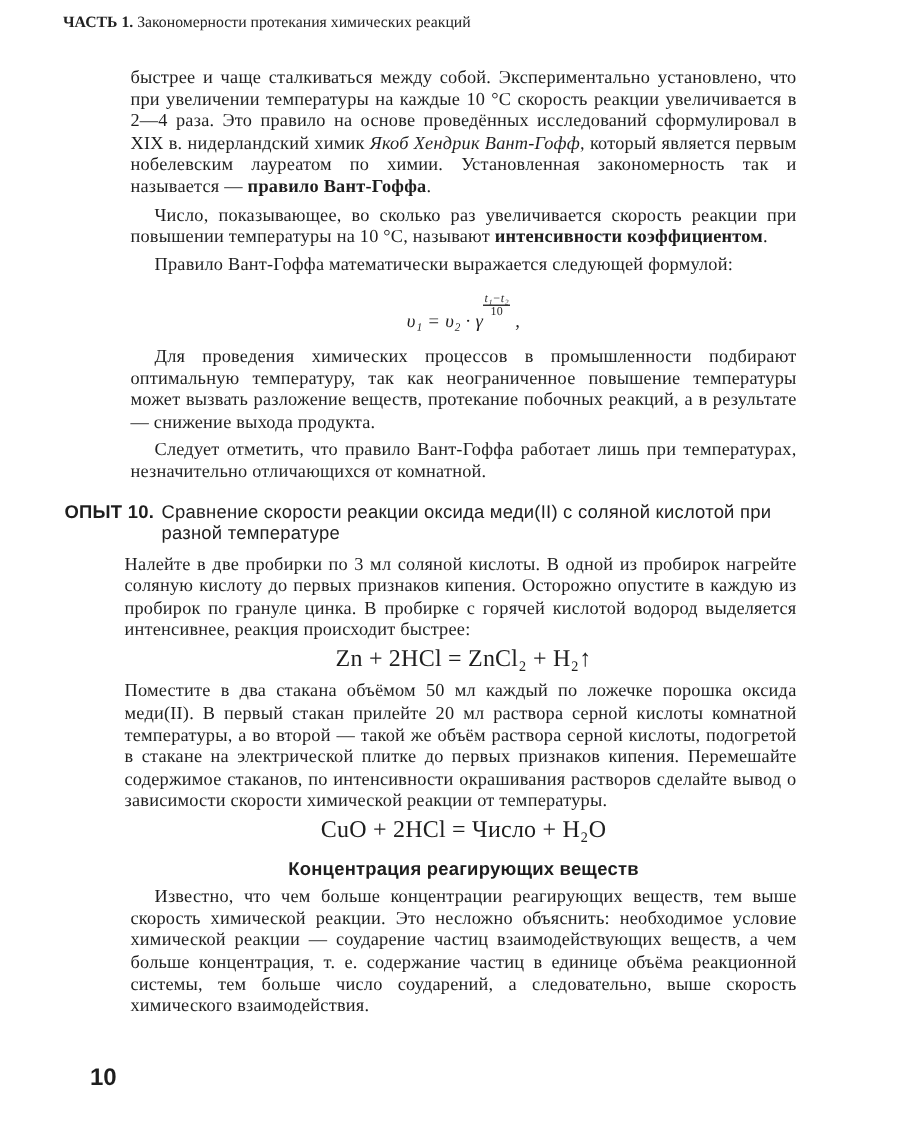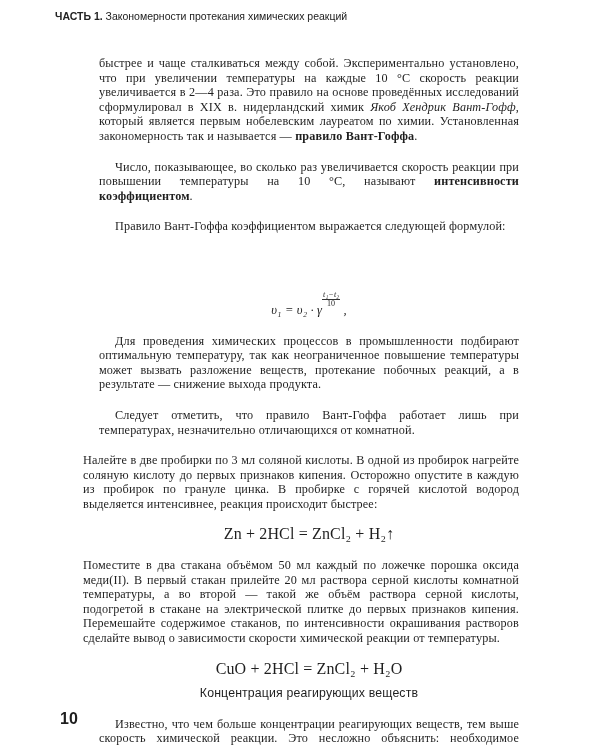--- a/index.html
+++ b/index.html
@@ -1,58 +1,62 @@
 <!DOCTYPE html>
 <html><head>
 <meta charset="utf-8">
 <style>
   html, body { margin: 0; padding: 0; background: #ffffff; }
   body { width: 600px; height: 748px; position: relative; overflow: hidden; color: #1e1e1e; }
-  .running-head { position: absolute; left: 55px; top: 10px; font-family: Liberation Sans, sans-serif; font-size: 10.5px; color: #222; }
+  .running-head { position: absolute; left: 42px; top: 10px; font-family: Liberation Serif, serif; font-size: 10.5px; color: #222; }
   .running-head b { font-weight: bold; }
   .page { position: absolute; left: 83px; top: 40px; width: 452px; font-family: "Liberation Serif", serif; font-size: 12.2px; line-height: 14.6px; letter-spacing: 0.15px; }
-  p { margin: 16px; text-align: justify; }
+  p { margin: 4px; text-align: justify; }
   .indent { text-indent: 16px; }
   .formula { text-align: center; margin: 12px 0 8px 0; font-family: "Liberation Serif", serif; font-style: italic; font-size: 12.5px; }
-  .formula .exp { display: inline-block; vertical-align: 8px; font-size: 8px; line-height: 8px; margin-top: 41px; }
+  .formula .exp { display: inline-block; vertical-align: 8px; font-size: 8px; line-height: 8px; }
   .formula .exp .num { display: block; border-bottom: 0.8px solid #333; padding: 0 1px; }
   .formula .exp .den { display: block; font-style: normal; }
   .exp-title { font-family: "Liberation Sans", sans-serif; font-size: 12.3px; line-height: 14.5px; margin: 12px 0 6px -40px; display: flex; }
   .exp-title .tag { font-weight: bold; white-space: nowrap; margin-right: 5px; }
   .exp-body { margin-left: 0px; }
   .equation { text-align: center; margin: 6px 0 6px 0; font-size: 16px; }
-  .section-head { font-family: "Liberation Sans", sans-serif; font-weight: normal; font-size: 12.3px; text-align: center; margin: 10px 0 4px 0; }
+  .section-head { font-family: "Liberation Sans", sans-serif; font-weight: bold; font-size: 12.3px; text-align: center; margin: 10px 0 4px 0; }
   .page-number { position: absolute; left: 60px; top: 710px; font-family: "Liberation Sans", sans-serif; font-weight: bold; font-size: 16px; }
   i { font-style: italic; }
 </style>
 </head>
 <body>
 
 <div class="running-head">
   <b>ЧАСТЬ 1.</b>
   <span>Закономерности протекания химических реакций</span>
 </div>
 
 <div class="page">
   <p><span>быстрее и чаще сталкиваться между собой. Экспериментально установлено, что при увеличении температуры на каждые 10 °С скорость реакции увеличивается в 2—4 раза. Это правило на основе проведённых исследований сформулировал в XIX в. нидерландский химик </span><i>Якоб Хендрик Вант-Гофф</i><span>, который является первым нобелевским лауреатом по химии. Установленная закономерность так и называется — </span><b>правило Вант-Гоффа</b><span>.</span></p>
 
   <p class="indent"><span>Число, показывающее, во сколько раз увеличивается скорость реакции при повышении температуры на 10 °С, называют </span><b>интенсивности коэффициентом</b><span>.</span></p>
 
-  <p class="indent">Правило Вант-Гоффа коэффициентом выражается следующей формулой:</p>
+  <p class="indent">Правило Вант-Гоффа математически выражается следующей формулой:</p>
 
   <div class="formula">
     <span>υ₁ = υ₂ · γ</span><span class="exp"><span class="num">t₁−t₂</span><span class="den">10</span></span>&nbsp;<span>,</span>
   </div>
 
   <p class="indent">Для проведения химических процессов в промышленности подбирают оптимальную температуру, так как неограниченное повышение температуры может вызвать разложение веществ, протекание побочных реакций, а в результате — снижение выхода продукта.</p>
   <p class="indent">Следует отметить, что правило Вант-Гоффа работает лишь при температурах, незначительно отличающихся от комнатной.</p>
 
+  <div class="exp-title">
+    <span class="tag">ОПЫТ 10.</span>
+    <span>Сравнение скорости реакции оксида меди(II) с соляной кислотой при разной температуре</span>
+  </div>
   <p class="exp-body">Налейте в две пробирки по 3 мл соляной кислоты. В одной из пробирок нагрейте соляную кислоту до первых признаков кипения. Осторожно опустите в каждую из пробирок по грануле цинка. В пробирке с горячей кислотой водород выделяется интенсивнее, реакция происходит быстрее:</p>
   <div class="equation">Zn + 2HCl = ZnCl₂ + H₂↑</div>
 
   <p class="exp-body">Поместите в два стакана объёмом 50 мл каждый по ложечке порошка оксида меди(II). В первый стакан прилейте 20 мл раствора серной кислоты комнатной температуры, а во второй — такой же объём раствора серной кислоты, подогретой в стакане на электрической плитке до первых признаков кипения. Перемешайте содержимое стаканов, по интенсивности окрашивания растворов сделайте вывод о зависимости скорости химической реакции от температуры.</p>
-  <div class="equation">CuO + 2HCl = ZnCl₂ + H₂O</div>
+  <div class="equation">CuO + 2HCl = Число + H₂O</div>
 
   <div class="section-head">Концентрация реагирующих веществ</div>
   <p class="indent">Известно, что чем больше концентрации реагирующих веществ, тем выше скорость химической реакции. Это несложно объяснить: необходимое условие химической реакции — соударение частиц взаимодействующих веществ, а чем больше концентрация, т. е. содержание частиц в единице объёма реакционной системы, тем больше число соударений, а следовательно, выше скорость химического взаимодействия.</p>
 </div>
 
 <div class="page-number">10</div>
 
 </body></html>

